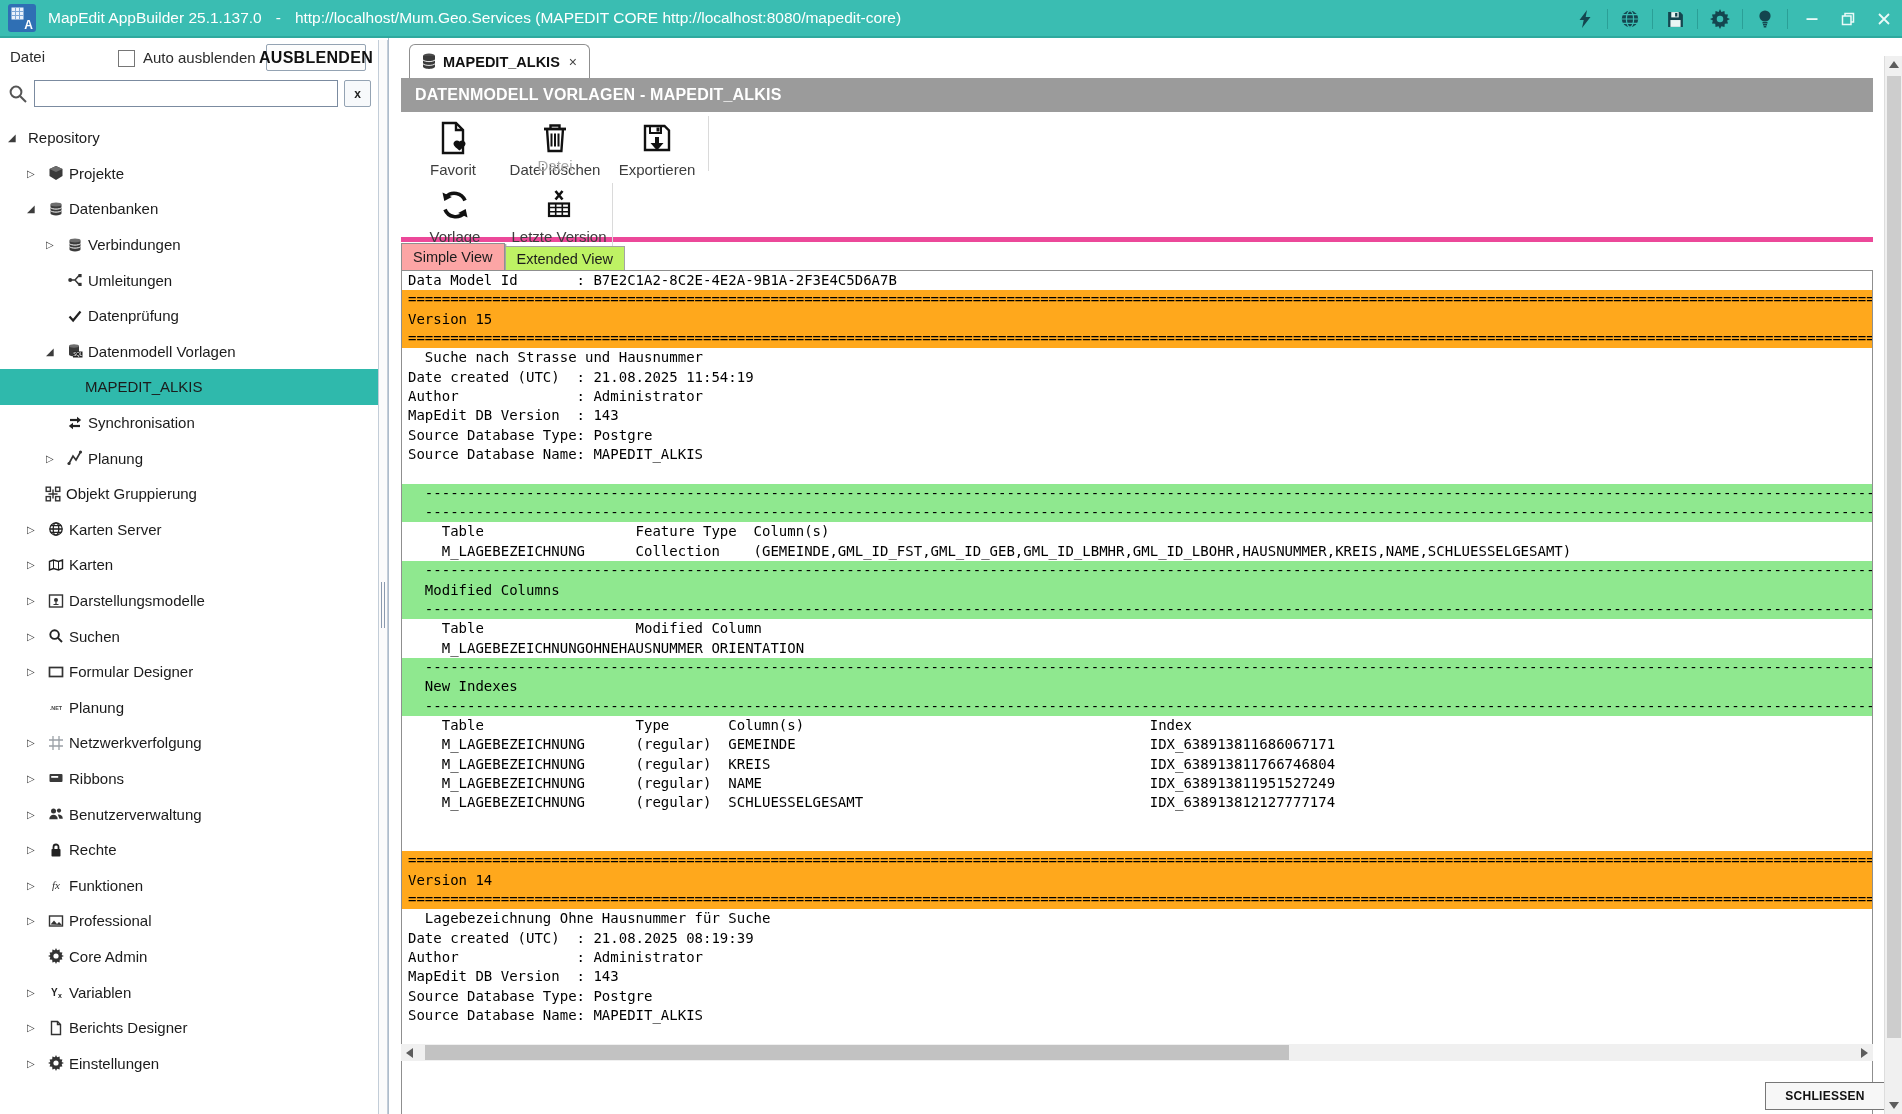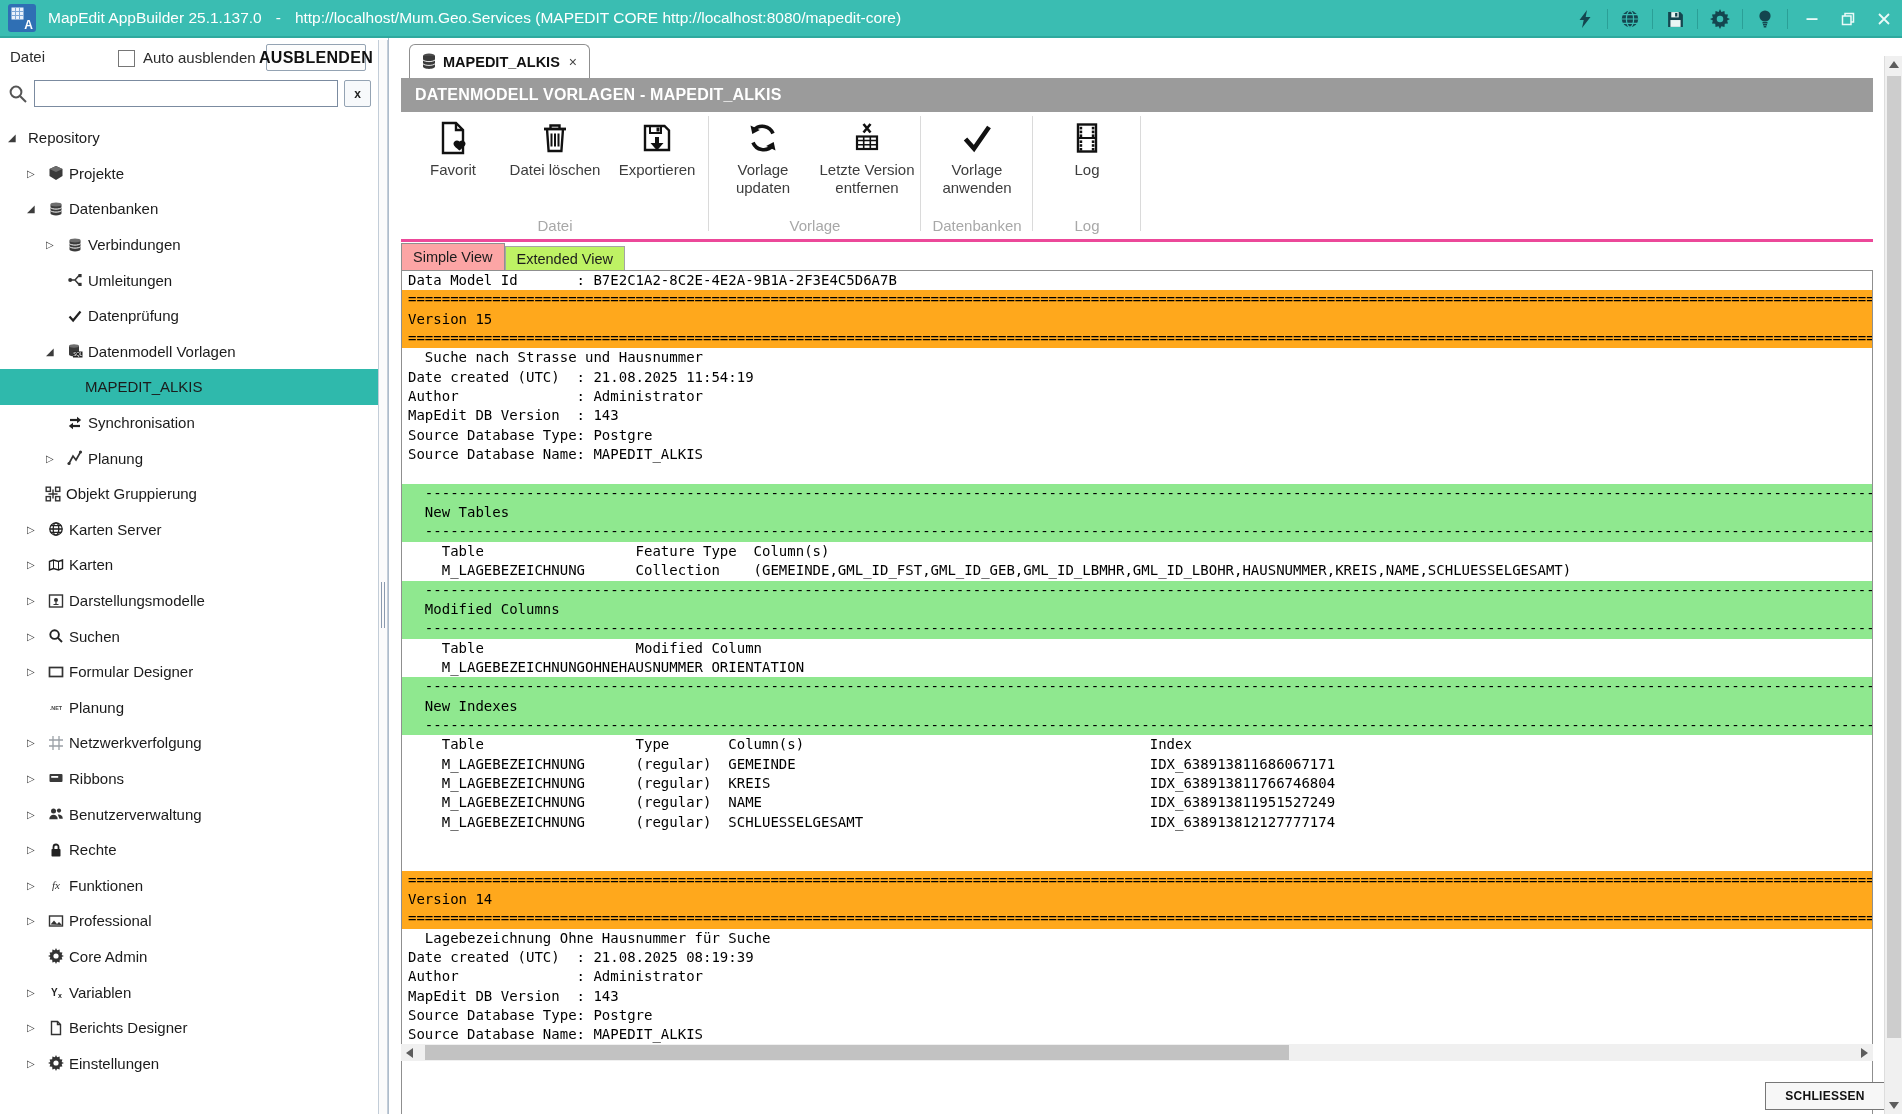--- a/index.html
+++ b/index.html
@@ -50,21 +50,21 @@
   
   .content{position:absolute;left:388px;top:38px;width:1496px;height:1076px;background:#fff;
     border-left:1px solid #aebccb;}
   .doc-tab{position:absolute;left:20px;top:6px;height:34px;background:#fff;border:1px solid #8f8f8f;border-bottom:none;
     border-radius:6px 6px 0 0;display:flex;align-items:center;padding:0 12px;cursor:pointer;z-index:3;}
   .doc-tab .dt-label{font-size:14.5px;font-weight:bold;color:#111;margin-left:7px;}
   .doc-tab .dt-close{margin-left:9px;font-size:14px;color:#444;cursor:pointer;}
   .panel-header{position:absolute;left:12px;top:40px;width:1472px;height:34px;background:var(--hdr);
     display:flex;align-items:center;padding-left:14px;z-index:2;}
   .panel-header span{color:#fff;font-size:16px;font-weight:bold;letter-spacing:.2px;}
-  .ribbon{position:absolute;left:12px;top:74px;width:1472px;height:130px;background:#fff;border-bottom:3px solid #ec4899;display:flex;}
+  .ribbon{position:absolute;left:12px;top:74px;width:1472px;height:130px;background:#fff;border-bottom:5px solid #ec4899;display:flex;flex-direction:column;}
   .rb-group{position:relative;height:100%;display:flex;justify-content:space-evenly;align-items:flex-start;padding-top:6px;}
   .rb-group .gsep{position:absolute;right:0;top:4px;bottom:8px;width:1px;background:#dadada;}
   .rb-btn{width:100px;display:flex;flex-direction:column;align-items:center;cursor:pointer;}
   .rb-btn .rbi{height:40px;display:flex;align-items:center;justify-content:center;}
   .rb-btn .rbl{margin-top:3px;font-size:15px;line-height:17.5px;text-align:center;color:#3d3d3d;}
   .rb-group .glabel{position:absolute;bottom:5px;left:0;right:0;text-align:center;font-size:15px;color:#a8a8a8;}
 
   .viewtabs{position:absolute;left:12px;top:206px;height:26px;display:flex;align-items:flex-end;z-index:2;}
   .vtab{padding:0 11px;font-size:14.5px;color:#1c1c1c;display:flex;align-items:center;cursor:pointer;}
   .vtab.active{background:#fca5a5;border:1px solid #8f8f8f;border-bottom:none;height:27px;}
@@ -611,21 +611,20 @@
       <div class="ln orange">Version 15</div>
       <div class="ln orange">==============================================================================================================================================================================================</div>
       <div class="ln">  Suche nach Strasse und Hausnummer</div>
       <div class="ln">Date created (UTC)  : 21.08.2025 11:54:19</div>
       <div class="ln">Author              : Administrator</div>
       <div class="ln">MapEdit DB Version  : 143</div>
       <div class="ln">Source Database Type: Postgre</div>
       <div class="ln">Source Database Name: MAPEDIT_ALKIS</div>
       <div class="ln">&nbsp;</div>
       <div class="ln green">  ------------------------------------------------------------------------------------------------------------------------------------------------------------------------------------------</div>
-      <div class="ln green">  New Tables</div>
       <div class="ln green">  ------------------------------------------------------------------------------------------------------------------------------------------------------------------------------------------</div>
       <div class="ln">    Table                  Feature Type  Column(s)</div>
       <div class="ln">    M_LAGEBEZEICHNUNG      Collection    (GEMEINDE,GML_ID_FST,GML_ID_GEB,GML_ID_LBMHR,GML_ID_LBOHR,HAUSNUMMER,KREIS,NAME,SCHLUESSELGESAMT)</div>
       <div class="ln green">  ------------------------------------------------------------------------------------------------------------------------------------------------------------------------------------------</div>
       <div class="ln green">  Modified Columns</div>
       <div class="ln green">  ------------------------------------------------------------------------------------------------------------------------------------------------------------------------------------------</div>
       <div class="ln">    Table                  Modified Column</div>
       <div class="ln">    M_LAGEBEZEICHNUNGOHNEHAUSNUMMER ORIENTATION</div>
       <div class="ln green">  ------------------------------------------------------------------------------------------------------------------------------------------------------------------------------------------</div>
       <div class="ln green">  New Indexes</div>

